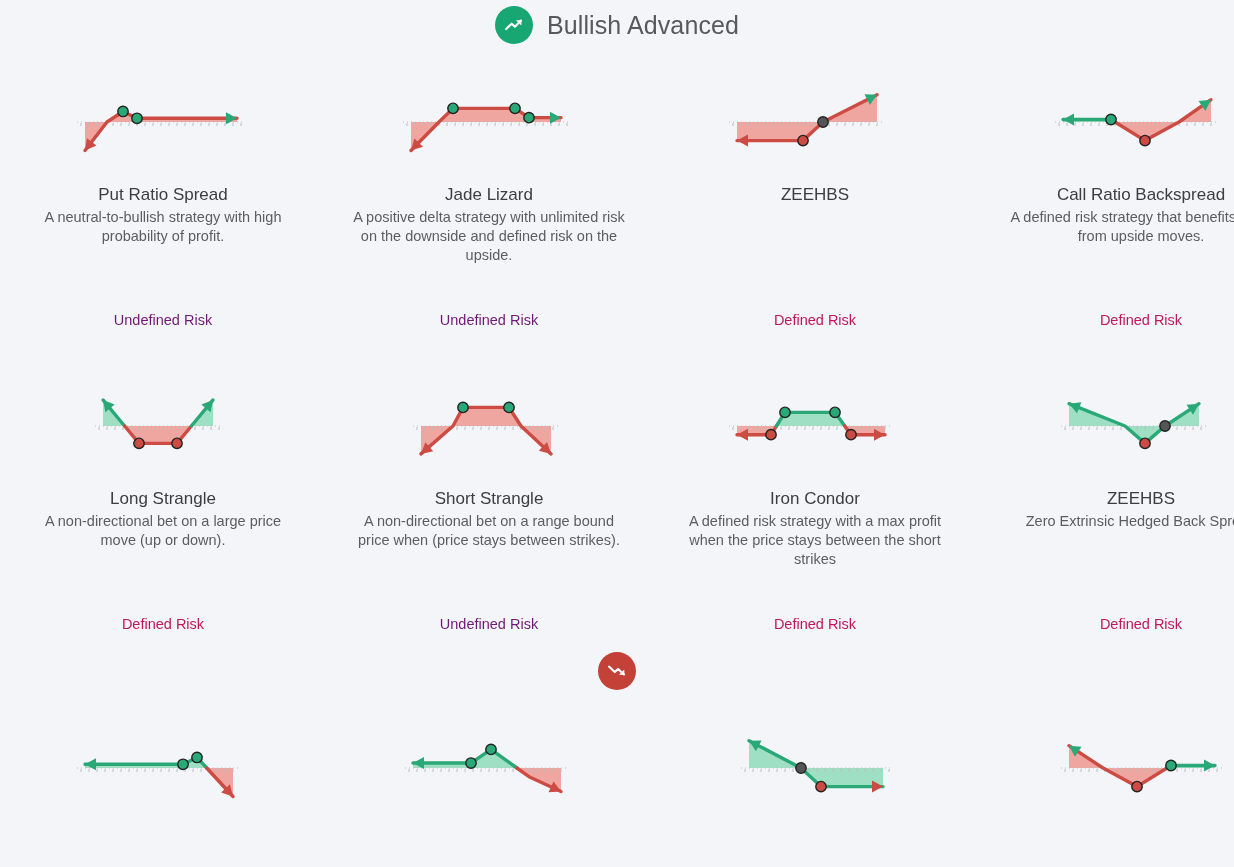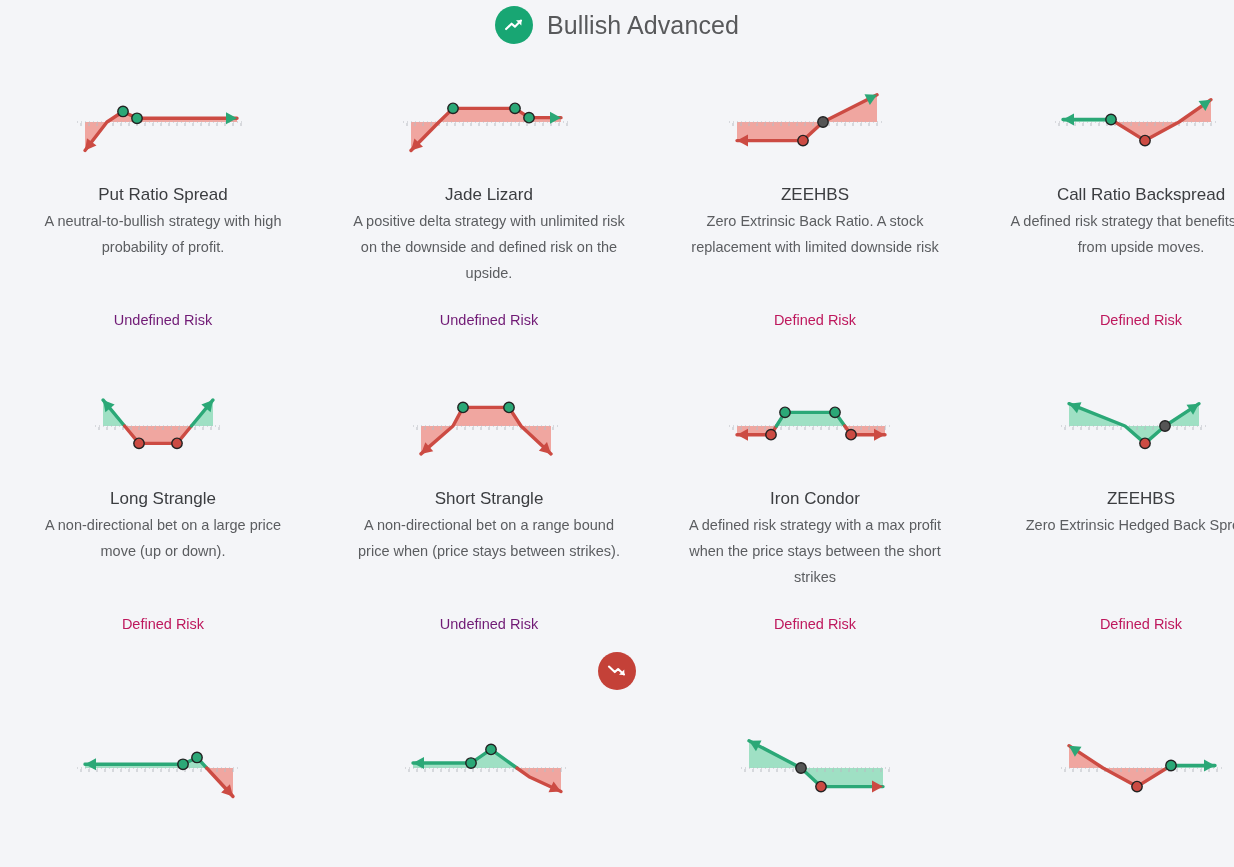--- a/index.html
+++ b/index.html
@@ -63,21 +63,21 @@
     color: #3b3d40;
     text-align: center;
     margin-top: 6px;
     line-height: 22px;
     white-space: nowrap;
   }
   .card-desc {
     font-size: 14.5px;
     color: #5b5d60;
     text-align: center;
-    line-height: 26px;
+    line-height: 19px;
     margin-top: 2px;
     max-width: 300px;
     white-space: pre-wrap;
   }
   .card-desc.nowrap { white-space: nowrap; }
   .risk {
     font-size: 14.5px;
     margin-top: auto;
     padding-top: 14px;
     text-align: center;
@@ -217,21 +217,20 @@
                 <line x1="162" y1="57" x2="162" y2="60" stroke="#b9bcc2" stroke-width="1"></line>
                 <path d="M 22 74.6 L 88 74.6 L 108 56 L 162 28.72" fill="none" stroke="#cc4b43" stroke-width="3.4" stroke-linecap="round" stroke-linejoin="round"></path>
                 <path d="M 22 74.6 L 33 68.6 L 33 80.6 Z" fill="#cc4b43"></path>
                 <path d="M 162 28.72 L 154.88722259127002 39.03544461154537 L 149.47627536008895 28.324625312286617 Z" fill="#2ba877"></path>
                 <circle cx="88" cy="74.6" r="5.2" fill="#cc4b43" stroke="#222" stroke-width="1.4"></circle>
                 <circle cx="108" cy="56" r="5.2" fill="#555555" stroke="#222" stroke-width="1.4"></circle>
               </svg>
             </div>
             <div class="card-body">
               <div class="card-title">ZEEHBS</div>
-              <div class="card-desc">Zero Extrinsic Back Ratio. A stock replacement with limited downside risk</div>
               <div class="risk defined-risk">Defined Risk</div>
             </div>
           </div>
           <div class="card">
             <div class="chart-wrap">
               <svg width="200" height="112" viewBox="0 0 200 112" role="img" aria-label="Call Ratio Backspread payoff">
                 <path d="M 22 56 L 22 53.52 L 70 53.52 L 74 56 L 74 56 Z" fill="#9fe0c4" stroke="none"></path>
                 <path d="M 74 56 L 74 56 L 104 74.6 L 138 56 L 170 33.68 L 170 56 Z" fill="#f0a6a0" stroke="none"></path>
                 <line x1="14" y1="56" x2="178" y2="56" stroke="#b9bcc2" stroke-width="1" stroke-dasharray="1 3"></line>
                 <line x1="18" y1="57" x2="18" y2="60" stroke="#b9bcc2" stroke-width="1"></line>

